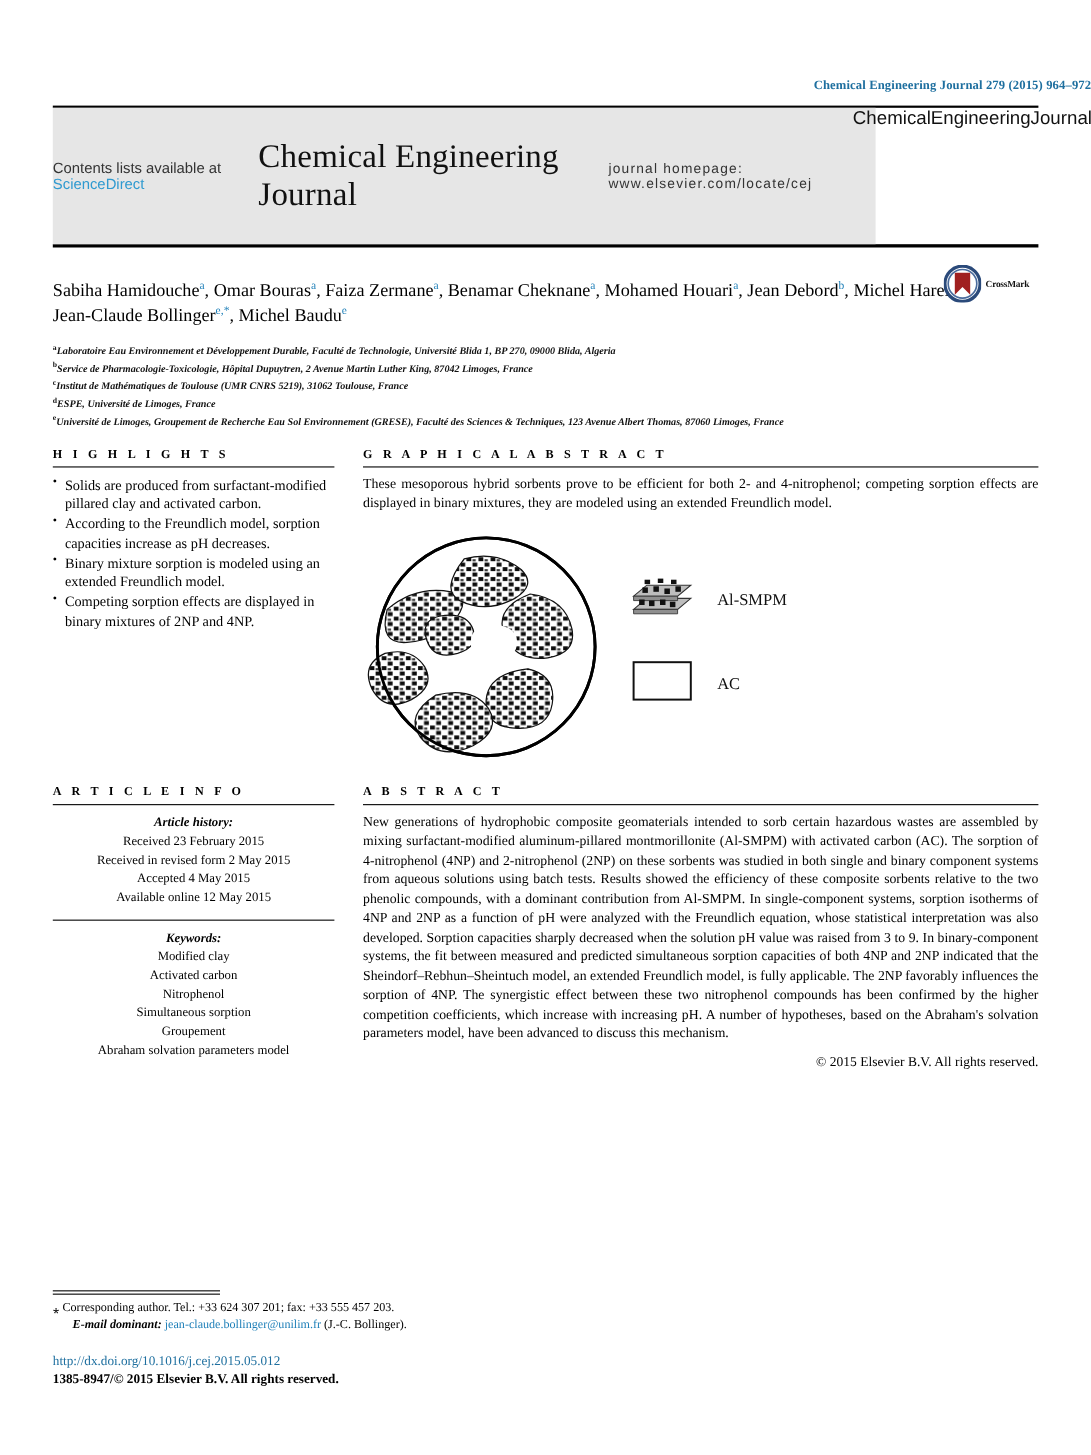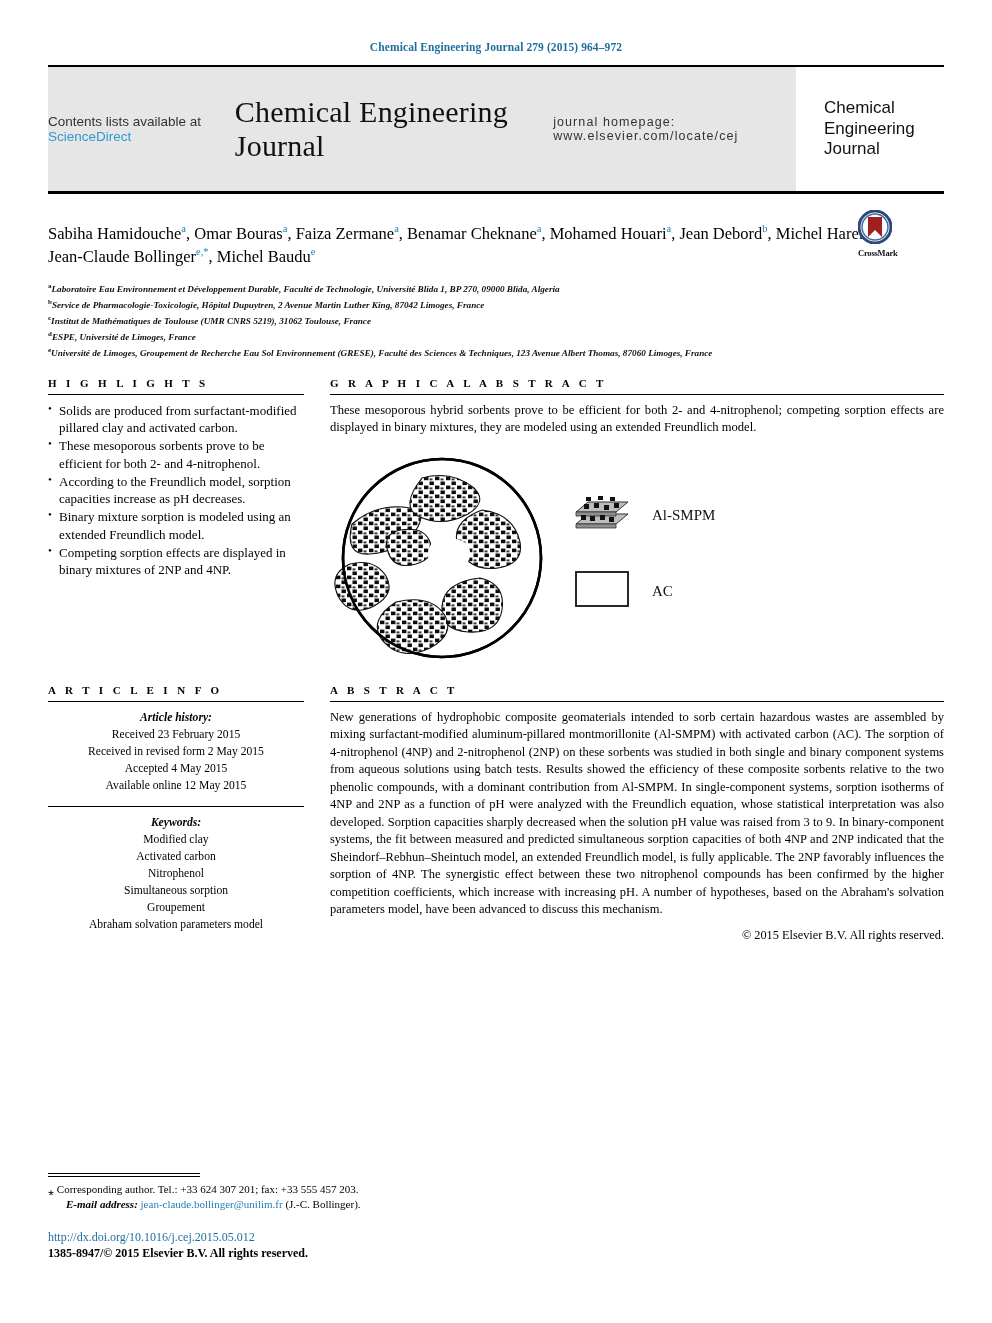--- a/index.html
+++ b/index.html
@@ -18,26 +18,26 @@
   .page {
     position: relative;
     width: 992px;
     height: 1323px;
     padding: 0;
     box-sizing: border-box;
   }
 
   
   .runhead {
-    text-align: center;
+    text-align: right;
     font-family: "Liberation Serif", serif;
     font-weight: bold;
     font-size: 11.5px;
     color: #1e6f9f;
-    padding-top: 41px;
+    padding-top: 72px;
     letter-spacing: 0.1px;
   }
 
   
   .masthead {
     margin: 12px 48px 0 48px;
     border-top: 2.5px solid #000;
     display: flex;
     align-items: stretch;
     height: 124px;
@@ -89,21 +89,21 @@
     font-family: "Liberation Sans", sans-serif;
     font-size: 12.5px;
     color: #333;
     letter-spacing: 1.1px;
     padding-left: 30px;
   }
   .mast-right {
     width: 132px;
     flex: 0 0 132px;
     display: flex;
-    flex-direction: column;
+    flex-direction: row;
     justify-content: center;
     padding-left: 12px;
     box-sizing: border-box;
     margin-left: 16px;
   }
   .mast-right div {
     font-family: "Liberation Sans", sans-serif;
     font-size: 17px;
     line-height: 1.22;
     color: #111;
@@ -118,23 +118,22 @@
     margin: 0 48px;
     padding-top: 22px;
     position: relative;
   }
   .crossmark {
     position: absolute;
     right: 0;
     top: 16px;
     width: 86px;
     display: flex;
-    align-items: flex-start;
+    align-items: center;
     gap: 4px;
-    flex-direction: column;
   }
   .crossmark-label {
     font-family: "Liberation Serif", serif;
     font-weight: bold;
     font-size: 8.5px;
     color: #111;
     letter-spacing: -0.2px;
   }
   .paper-title {
     font-family: "Liberation Serif", serif;
@@ -353,21 +352,20 @@
       </div>
   </div>
 
   <div class="cols">
 
     <div class="col-left">
       <div class="sec-head">H I G H L I G H T S</div>
       <div class="sec-rule"></div>
       <ul class="highlights">
           <li>Solids are produced from surfactant-modified pillared clay and activated carbon.</li>
-          <li>These mesoporous sorbents prove to be efficient for both 2- and 4-nitrophenol.</li>
           <li>According to the Freundlich model, sorption capacities increase as pH decreases.</li>
           <li>Binary mixture sorption is modeled using an extended Freundlich model.</li>
           <li>Competing sorption effects are displayed in binary mixtures of 2NP and 4NP.</li>
         </ul>
     </div>
 
     <div class="col-right">
       <div class="sec-head">G R A P H I C A L   A B S T R A C T</div>
       <div class="sec-rule"></div>
       <div class="ga-text">These mesoporous hybrid sorbents prove to be efficient for both 2- and 4-nitrophenol; competing sorption effects are displayed in binary mixtures, they are modeled using an extended Freundlich model.</div>
@@ -469,21 +467,21 @@
   <div class="footer">
     <div class="footer-rule"></div>
     <div class="footer-rule2"></div>
 
     <div class="corr">
       <span class="star">⁎</span>
       <span>Corresponding author. Tel.: +33 624 307 201; fax: +33 555 457 203.</span>
     </div>
 
     <div class="email-line">
-      <span class="lbl">E-mail address:</span>
+      <span class="lbl">E-mail dominant:</span>
       <span class="email-link">jean-claude.bollinger@unilim.fr</span>
       <span>(J.-C. Bollinger).</span>
     </div>
 
     <div class="doi-block">
       <span class="doi-link">http://dx.doi.org/10.1016/j.cej.2015.05.012</span>
       <div class="issn-line">1385-8947/© 2015 Elsevier B.V. All rights reserved.</div>
     </div>
   </div>
 

